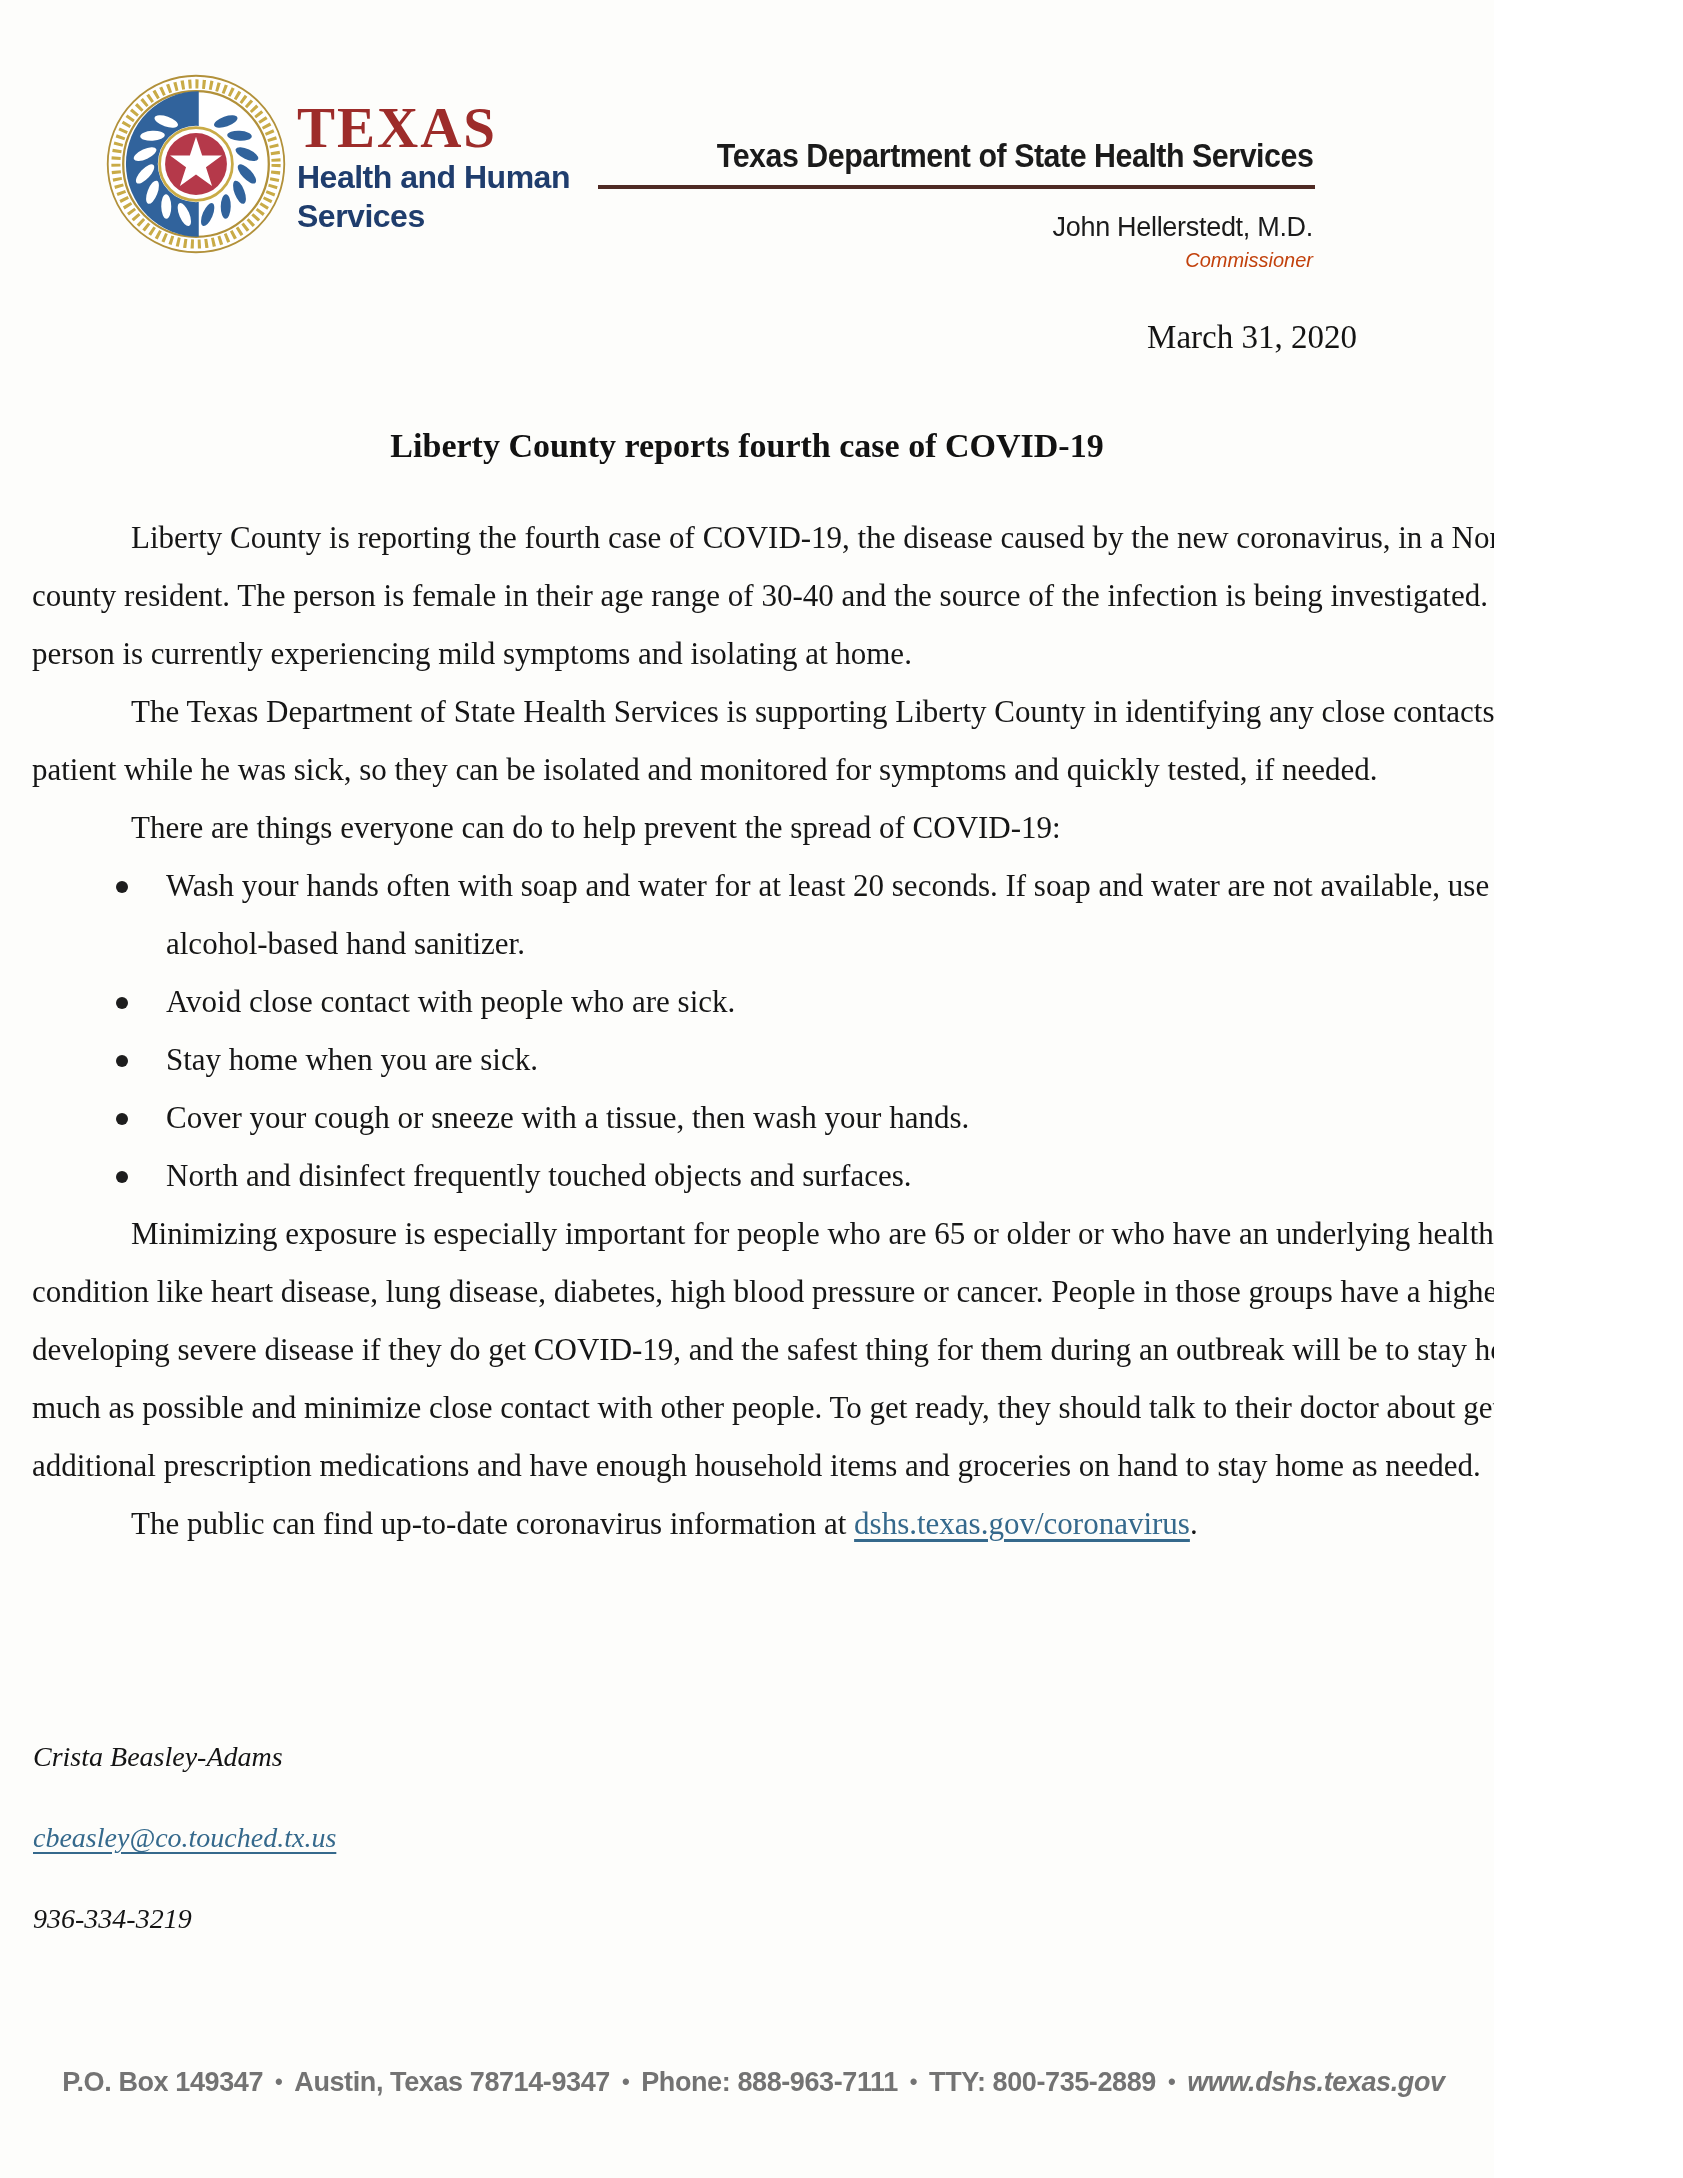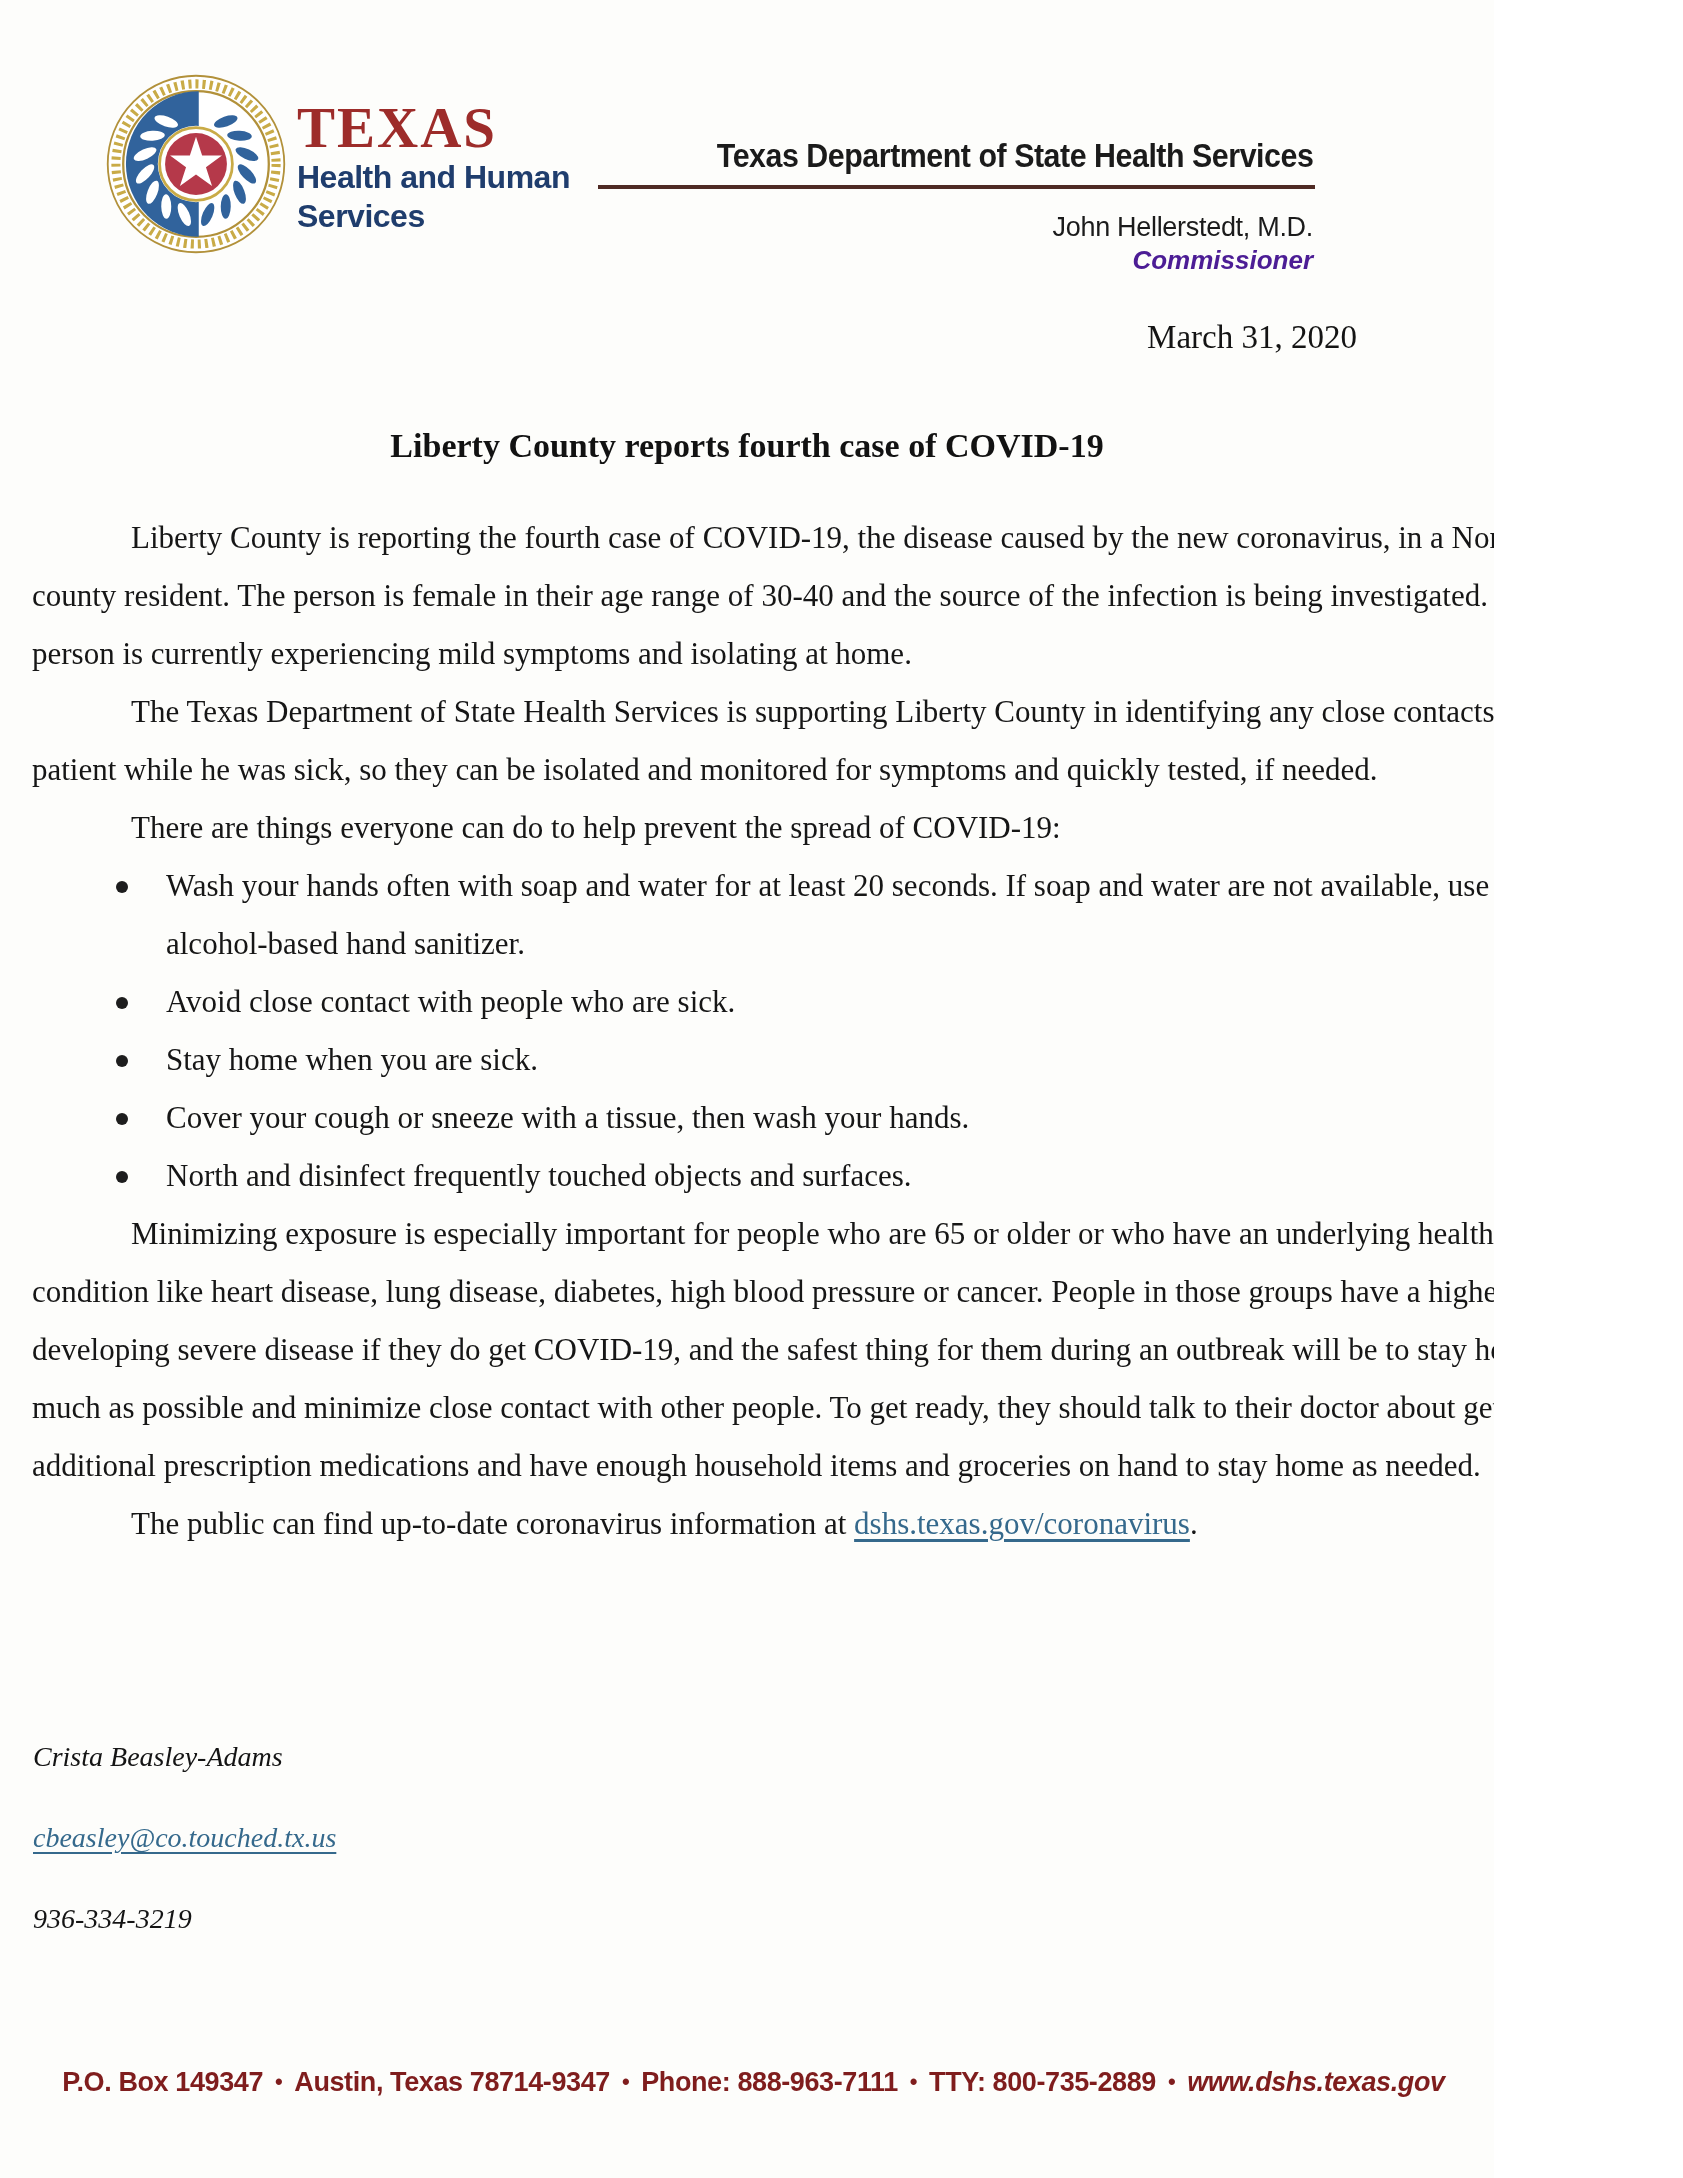--- a/index.html
+++ b/index.html
@@ -78,24 +78,24 @@
   }
   .official-name {
     font-weight: normal;
     font-size: 27px;
     line-height: 34px;
     color: #1b1b1b;
     letter-spacing: -0.3px;
   }
   .official-title {
     font-style: italic;
-    font-weight: 700;
-    font-size: 26px;
+    font-weight: 400;
+    font-size: 20px;
     line-height: 33px;
-    color: #4c1d95;
+    color: #c2410c;
   }
 
   
   .date-line {
     position: absolute;
     top: 319px;
     right: 137px;
     font-size: 33px;
     color: #141414;
   }
@@ -158,21 +158,21 @@
   
   .footer {
     position: absolute;
     top: 2067px;
     left: 13px;
     right: 0;
     text-align: center;
     font-family: "Liberation Sans", sans-serif;
     font-weight: bold;
     font-size: 27px;
-    color: #7f1d1d;
+    color: #737373;
     letter-spacing: -0.4px;
   }
   .footer .sep {
     display: inline-block;
     padding: 0 12px;
     font-size: 22px;
     vertical-align: 2px;
   }
   .footer .site { font-style: italic; }
 </style>

